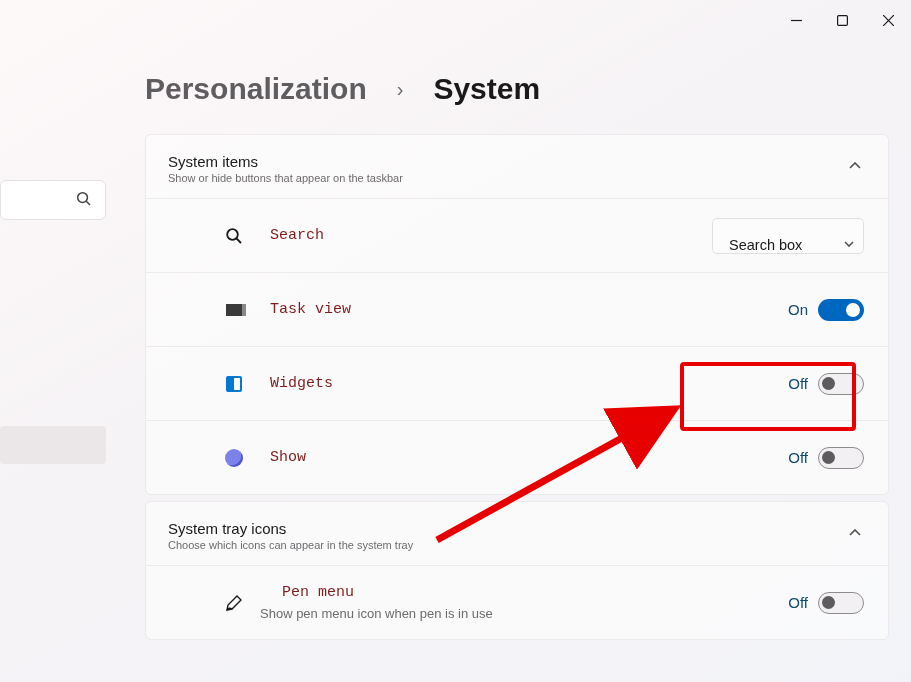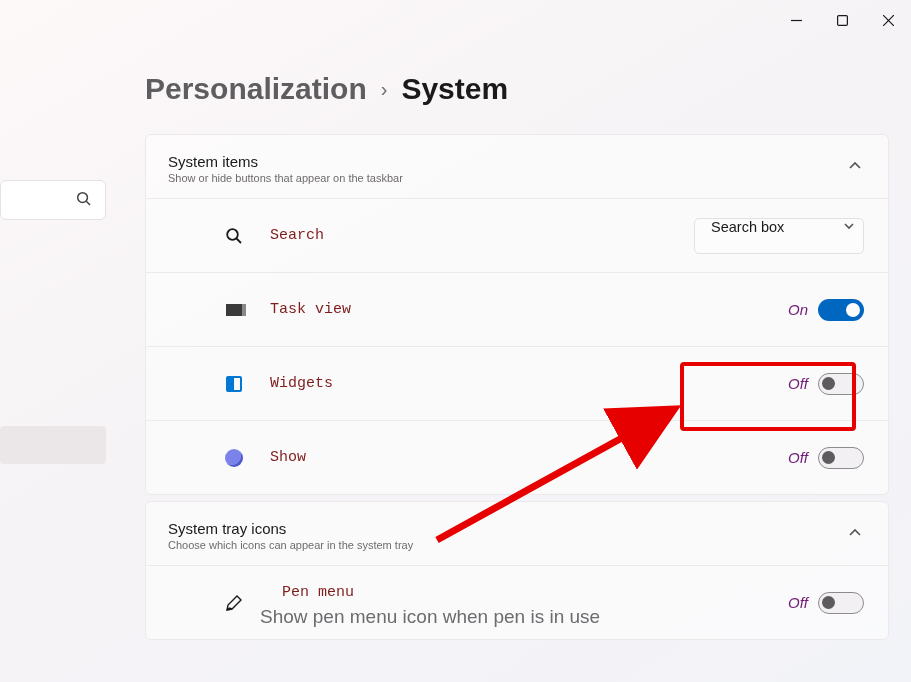--- a/index.html
+++ b/index.html
@@ -8,42 +8,42 @@
   .titlebar { position: absolute; top: 0; right: 0; height: 40px; display: flex; align-items: center; }
   .titlebar-btn { width: 46px; height: 32px; display: flex; align-items: center; justify-content: center; color: #1a1a1a; cursor: pointer; }
   .titlebar-btn svg { width: 11px; height: 11px; stroke: #1a1a1a; fill: none; stroke-width: 1.2; }
 
   .left-strip { position: absolute; left: 0; top: 180px; width: 106px; }
   .search-pill { height: 40px; background: #fff; border: 1px solid #e6e2e2; border-radius: 6px; display: flex; align-items: center; justify-content: flex-end; padding-right: 14px; margin-bottom: 206px; }
   .search-pill svg { width: 15px; height: 15px; stroke: #444; fill: none; stroke-width: 1.6; }
   .nav-active { height: 38px; background: #ebe7e9; border-radius: 4px; }
 
   .content { position: absolute; left: 145px; top: 72px; right: 22px; }
-  .breadcrumb { display: flex; align-items: center; gap: 14px; margin-bottom: 28px; }
+  .breadcrumb { display: flex; align-items: center; gap: 30px; margin-bottom: 28px; }
   .bc-parent { font-size: 30px; font-weight: 600; color: #5f5d60; }
   .bc-sep { font-size: 20px; color: #6b6b6b; }
   .bc-current { font-size: 30px; font-weight: 600; color: #1a1a1a; }
 
   .card { background: rgba(255,255,255,0.55); border: 1px solid #ece9eb; border-radius: 6px; margin-bottom: 6px; overflow: hidden; }
   .card-header { padding: 18px 22px 14px; display: flex; align-items: flex-start; position: relative; }
   .card-title { font-size: 15px; font-weight: 400; color: #1a1a1a; margin-bottom: 2px; }
   .card-sub { font-size: 11px; color: #6e6b6e; }
   .chev { position: absolute; right: 26px; top: 24px; }
   .chev svg { width: 14px; height: 14px; stroke: #545454; fill: none; stroke-width: 1.6; }
 
   .row { height: 74px; border-top: 1px solid #edeaec; display: flex; align-items: center; padding: 0 24px 0 76px; position: relative; }
   .row-icon { position: absolute; left: 78px; width: 20px; height: 20px; display: flex; align-items: center; justify-content: center; }
   .row-label { position: absolute; left: 124px; font-size: 15px; color: #7f1d1d; font-family: Liberation Mono, monospace; }
-  .row-sub { position: absolute; left: 114px; top: 40px; font-size: 19px; color: #6e6b6e; }
+  .row-sub { position: absolute; left: 114px; top: 40px; font-size: 13px; color: #6e6b6e; }
   .row.with-sub .row-label { top: 18px; margin-left: 12px; }
 
   .control { position: absolute; right: 24px; display: flex; align-items: center; gap: 10px; }
-  .state-text { font-size: 15px; color: #701a75; font-style: italic; }
-
-  .dropdown { width: 170px; height: 36px; background: #fdfcfd; border: 1px solid #e3e0e2; border-radius: 5px; display: flex; align-items: flex-start; justify-content: space-between; padding: 0 8px 0 16px; font-size: 14.5px; color: #1a1a1a; }
+  .state-text { font-size: 15px; color: #0c4a6e; }
+
+  .dropdown { width: 152px; height: 36px; background: #fdfcfd; border: 1px solid #e3e0e2; border-radius: 5px; display: flex; align-items: flex-end; justify-content: space-between; padding: 0 8px 0 16px; font-size: 14.5px; color: #1a1a1a; }
   .dropdown svg { width: 12px; height: 12px; stroke: #555; fill: none; stroke-width: 1.6; }
 
   .toggle { width: 46px; height: 22px; border-radius: 11px; position: relative; }
   .toggle.on { background: #0067c0; }
   .toggle.on .knob { width: 14px; height: 14px; background: #fff; border-radius: 50%; position: absolute; right: 4px; top: 4px; }
   .toggle.off { background: #f2f0f2; border: 1px solid #8e8b8e; }
   .toggle.off .knob { width: 13px; height: 13px; background: #5d5b5d; border-radius: 50%; position: absolute; left: 3px; top: 3.5px; }
 
   .annot-box { position: absolute; border: 4px solid #e60000; border-radius: 4px; pointer-events: none; }
   .annot-arrow { position: absolute; pointer-events: none; }

